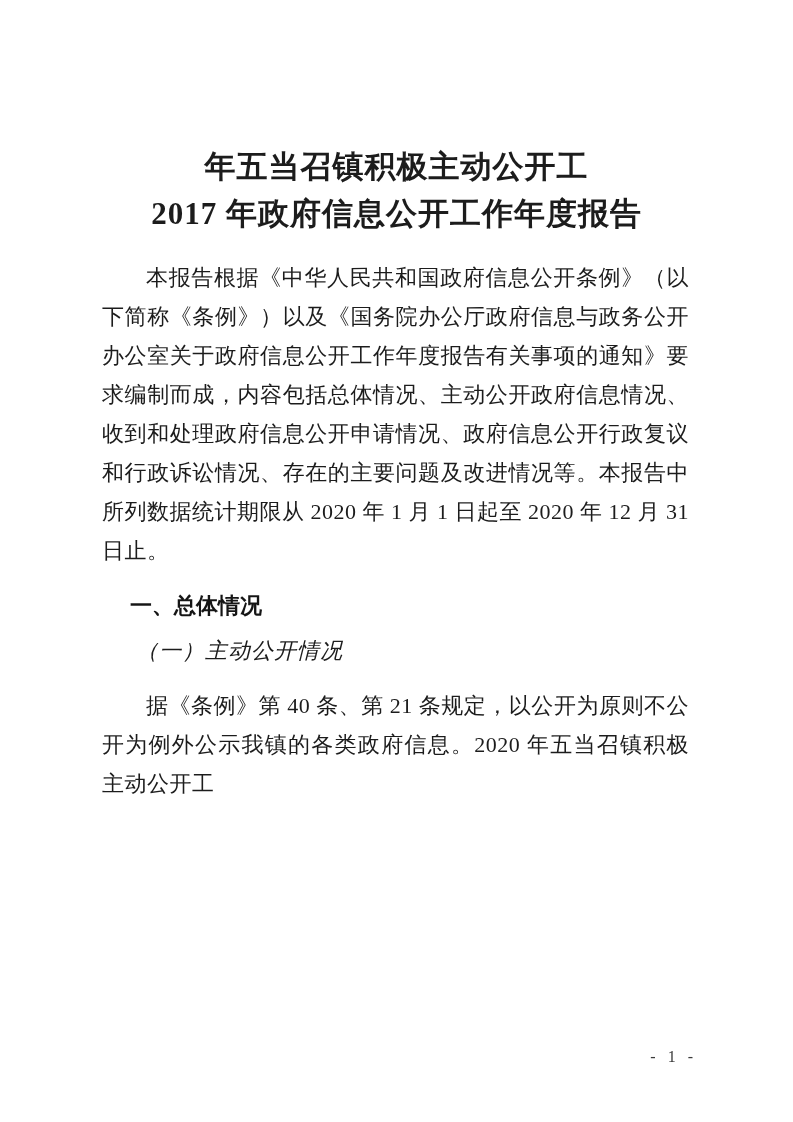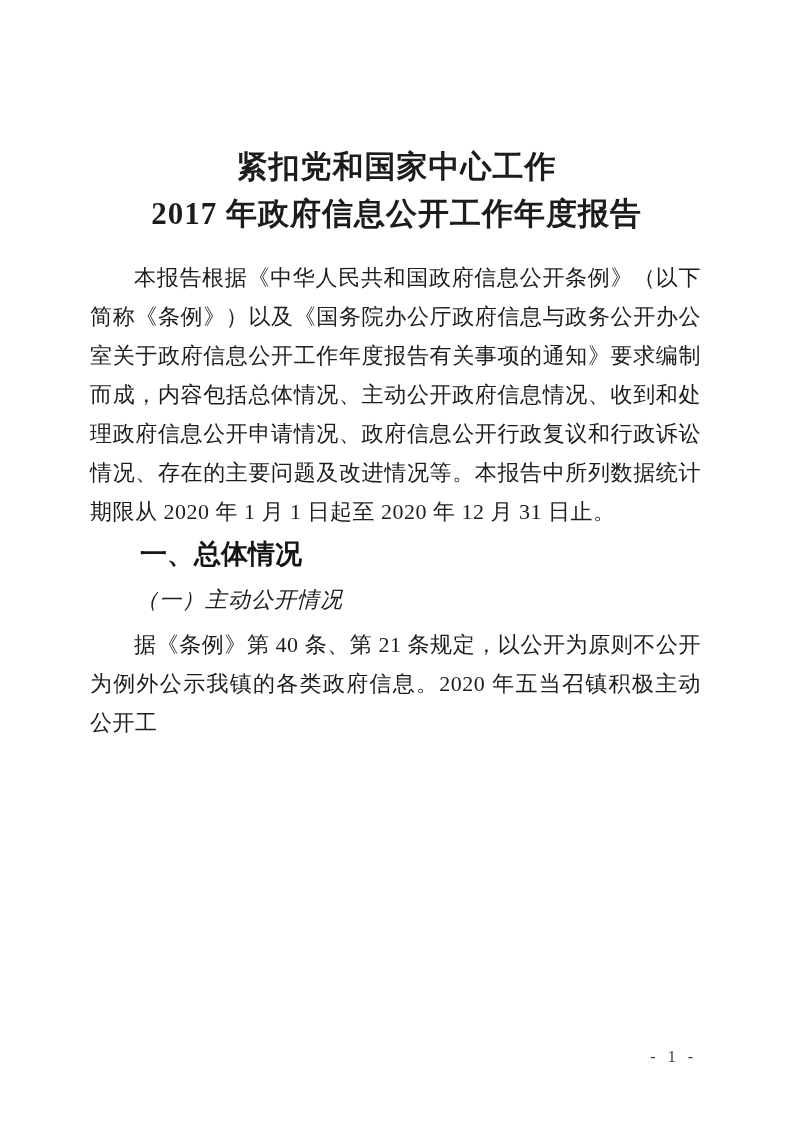--- a/index.html
+++ b/index.html
@@ -26,33 +26,33 @@
     font-weight: bold;
     font-size: 31px;
     line-height: 47px;
     letter-spacing: 1px;
     color: #1c1c1c;
   }
   .content {
     margin: 21px 88px 0 86px;
   }
   .content p {
-    margin: 4px;
+    margin: 16px;
     font-size: 22px;
     line-height: 39px;
     text-align: justify;
     text-indent: 2em;
     letter-spacing: 0.5px;
     color: #1c1c1c;
   }
   .section-heading {
     margin: 0;
     font-family: "Liberation Sans", "DejaVu Sans", sans-serif;
     font-weight: bold;
-    font-size: 27px;
+    font-size: 22px;
     line-height: 39px;
     text-indent: 2em;
     color: #151515;
   }
   .subsection-heading {
     margin: 6px;
     font-weight: normal;
     font-style: italic;
     font-size: 22px;
     line-height: 39px;
@@ -68,21 +68,21 @@
     letter-spacing: 4px;
     color: #3a3a3a;
   }
 </style>
 </head>
 <body>
 
 <div class="page">
 
   <h1 class="doc-title">
-    <span>紧扣党和国家中心工作</span><br>
+    <span>年五当召镇积极主动公开工</span><br>
     <span>2017 年政府信息公开工作年度报告</span>
   </h1>
 
   <div class="content">
     <p>本报告根据《中华人民共和国政府信息公开条例》（以下简称《条例》）以及《国务院办公厅政府信息与政务公开办公室关于政府信息公开工作年度报告有关事项的通知》要求编制而成，内容包括总体情况、主动公开政府信息情况、收到和处理政府信息公开申请情况、政府信息公开行政复议和行政诉讼情况、存在的主要问题及改进情况等。本报告中所列数据统计期限从 2020 年 1 月 1 日起至 2020 年 12 月 31 日止。</p>
 
     <h2 class="section-heading">一、总体情况</h2>
 
 
     <h3 class="subsection-heading">（一）主动公开情况</h3>

